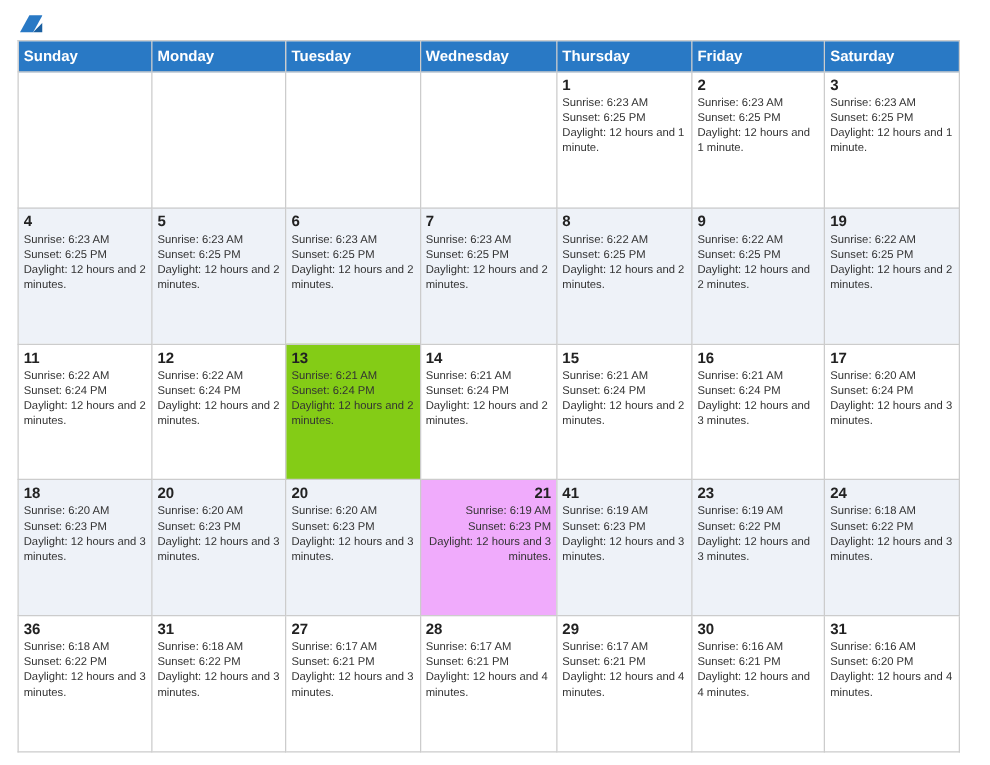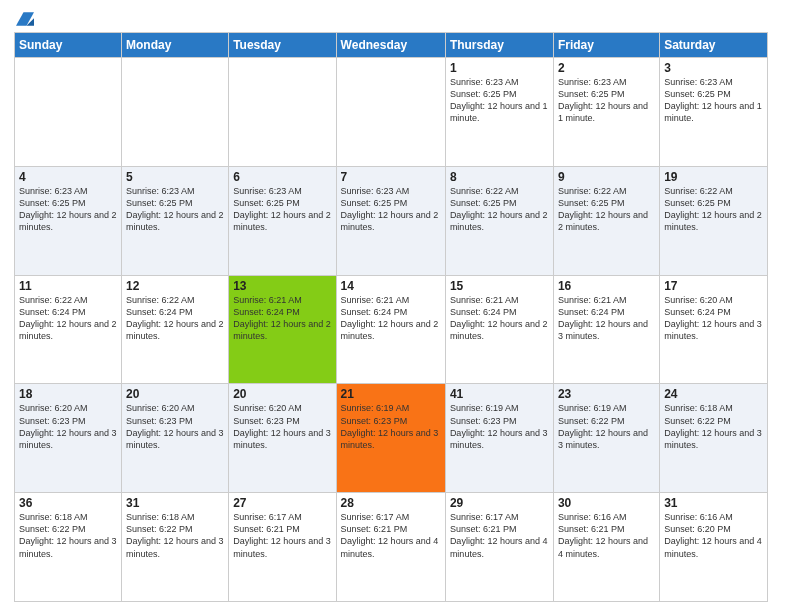--- a/index.html
+++ b/index.html
@@ -253,21 +253,21 @@
             <div class="day-info" style="white-space: pre-line;">Sunrise: 6:20 AM
 Sunset: 6:23 PM
 Daylight: 12 hours and 3 minutes.</div>
           </td>
           <td style="background: rgb(238, 242, 248);">
             <span class="day-num">20</span>
             <div class="day-info" style="white-space: pre-line;">Sunrise: 6:20 AM
 Sunset: 6:23 PM
 Daylight: 12 hours and 3 minutes.</div>
           </td>
-          <td style="background: #f97316;">
+          <td style="background: #f0abfc; text-align: right;">
             <span class="day-num">21</span>
             <div class="day-info" style="white-space: pre-line;">Sunrise: 6:19 AM
 Sunset: 6:23 PM
 Daylight: 12 hours and 3 minutes.</div>
           </td>
           <td style="background: rgb(238, 242, 248);">
             <span class="day-num">41</span>
             <div class="day-info" style="white-space: pre-line;">Sunrise: 6:19 AM
 Sunset: 6:23 PM
 Daylight: 12 hours and 3 minutes.</div>

